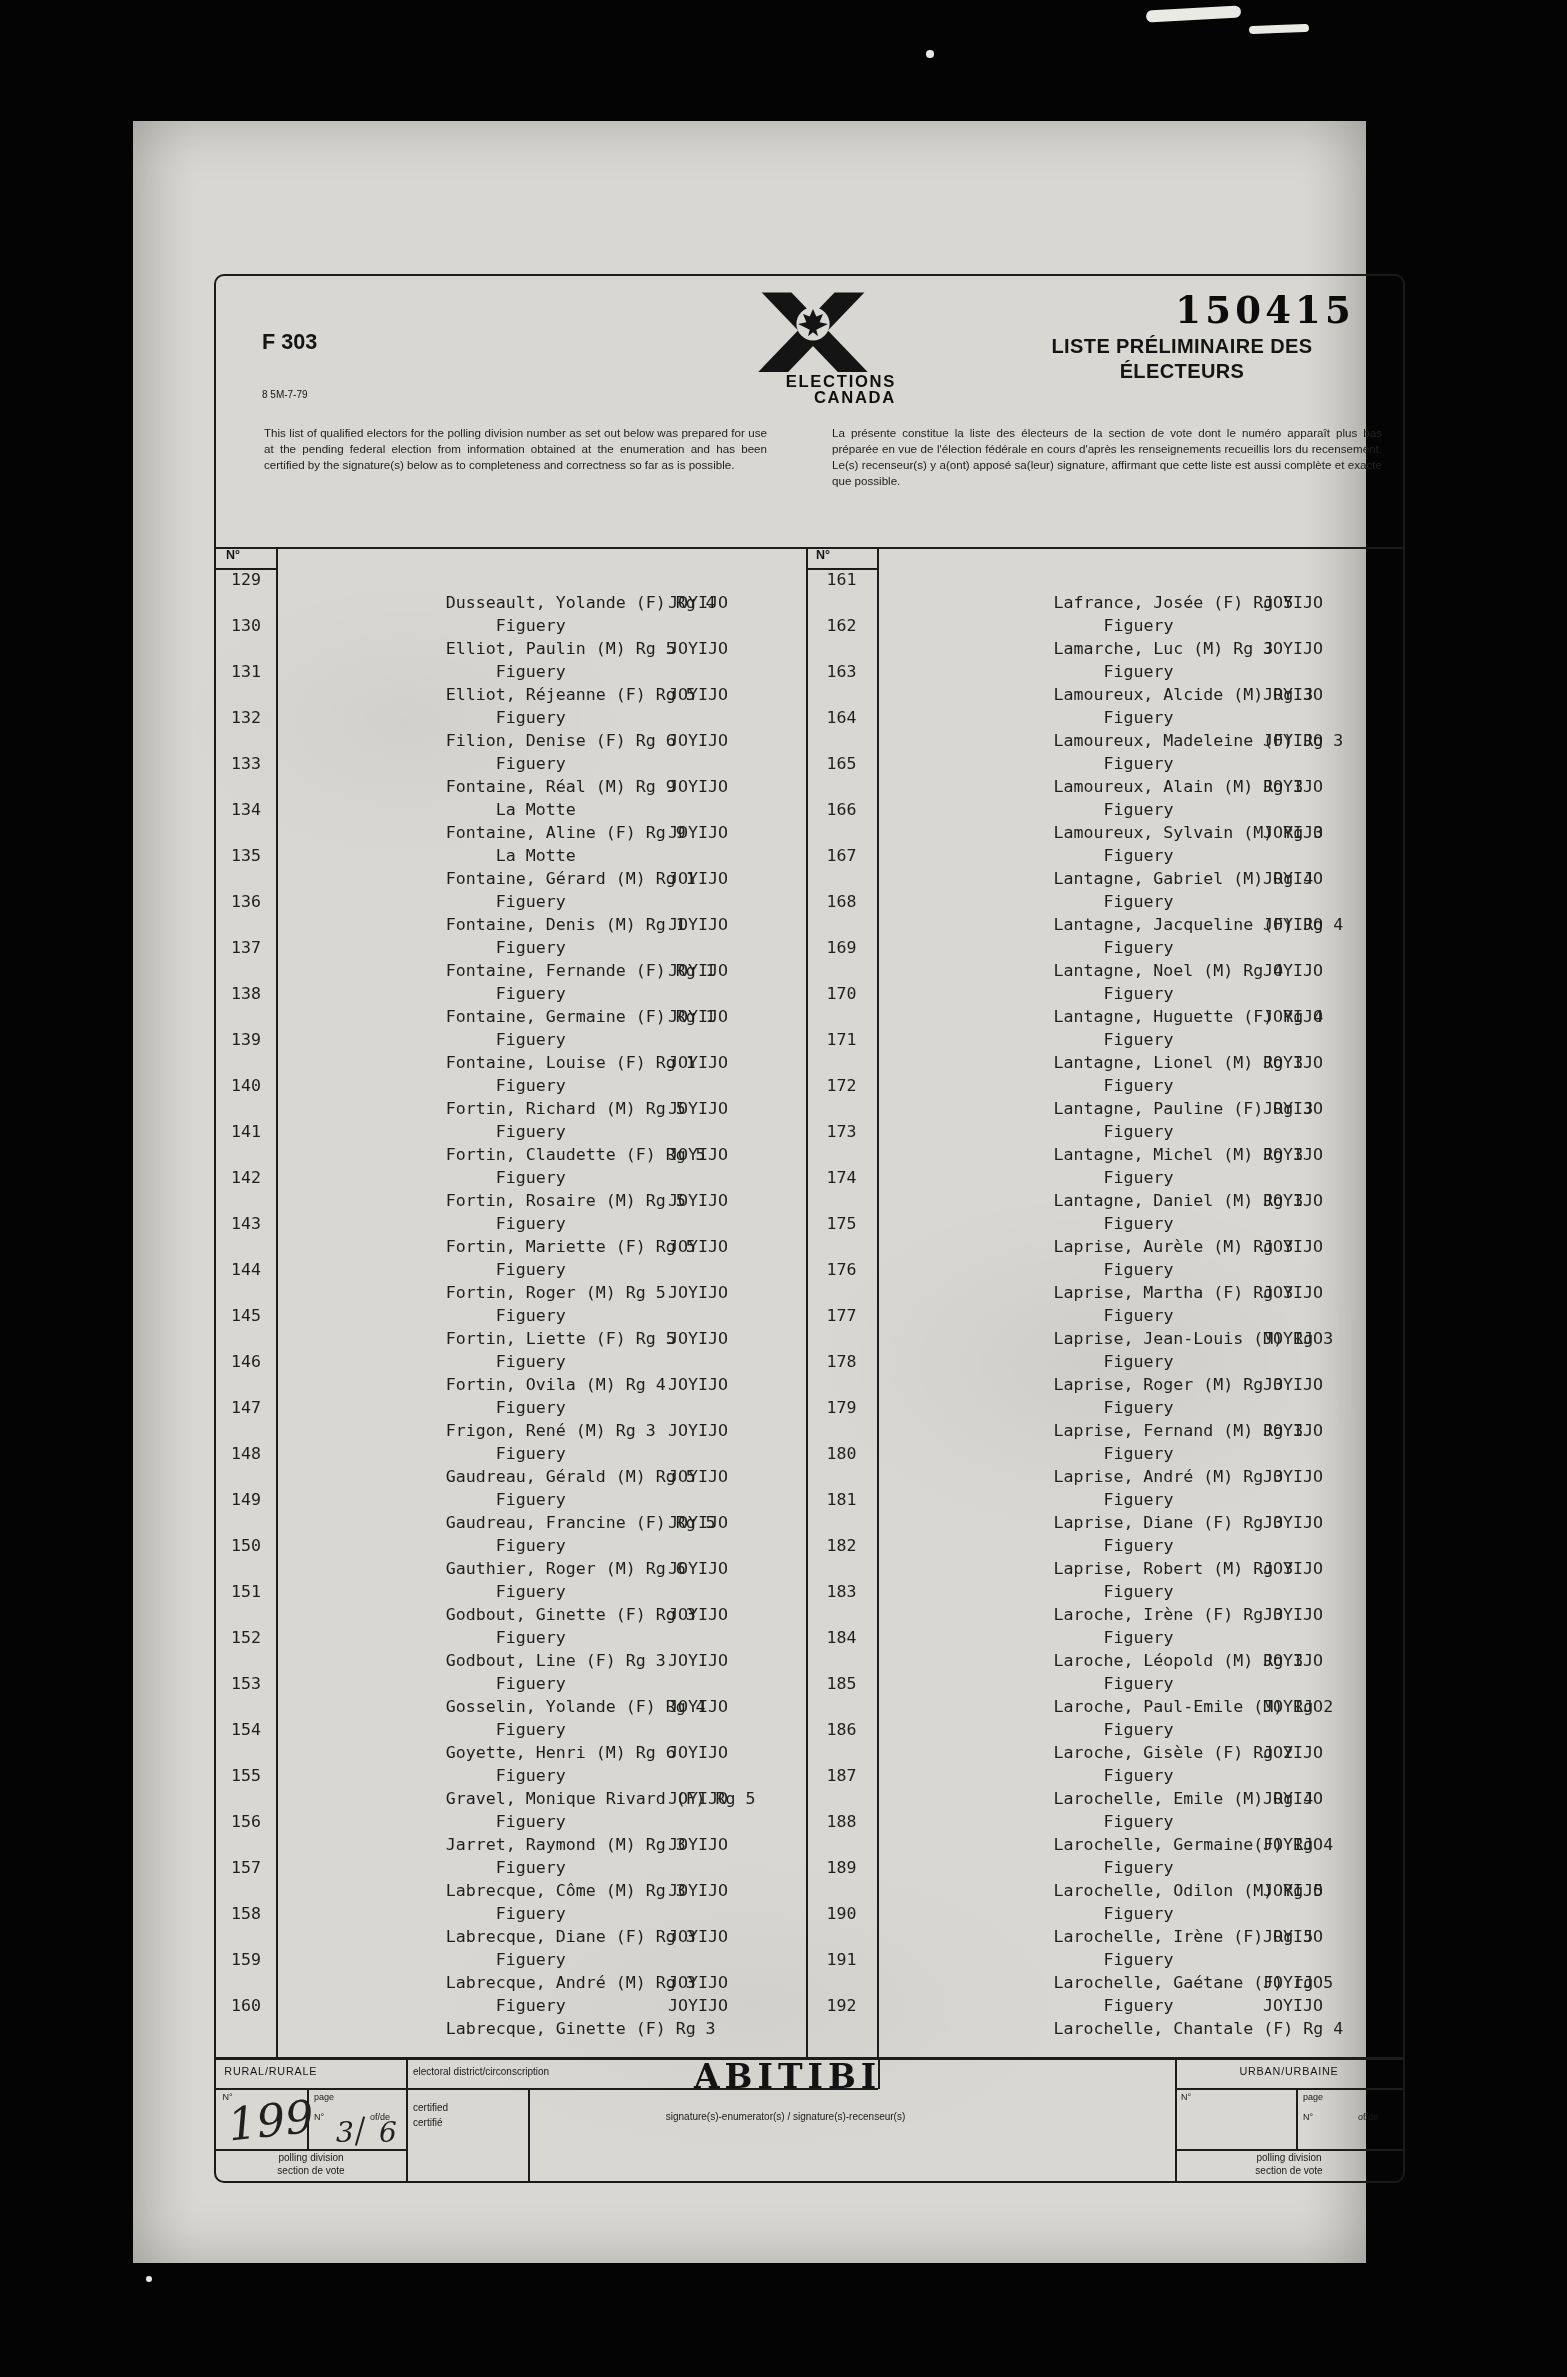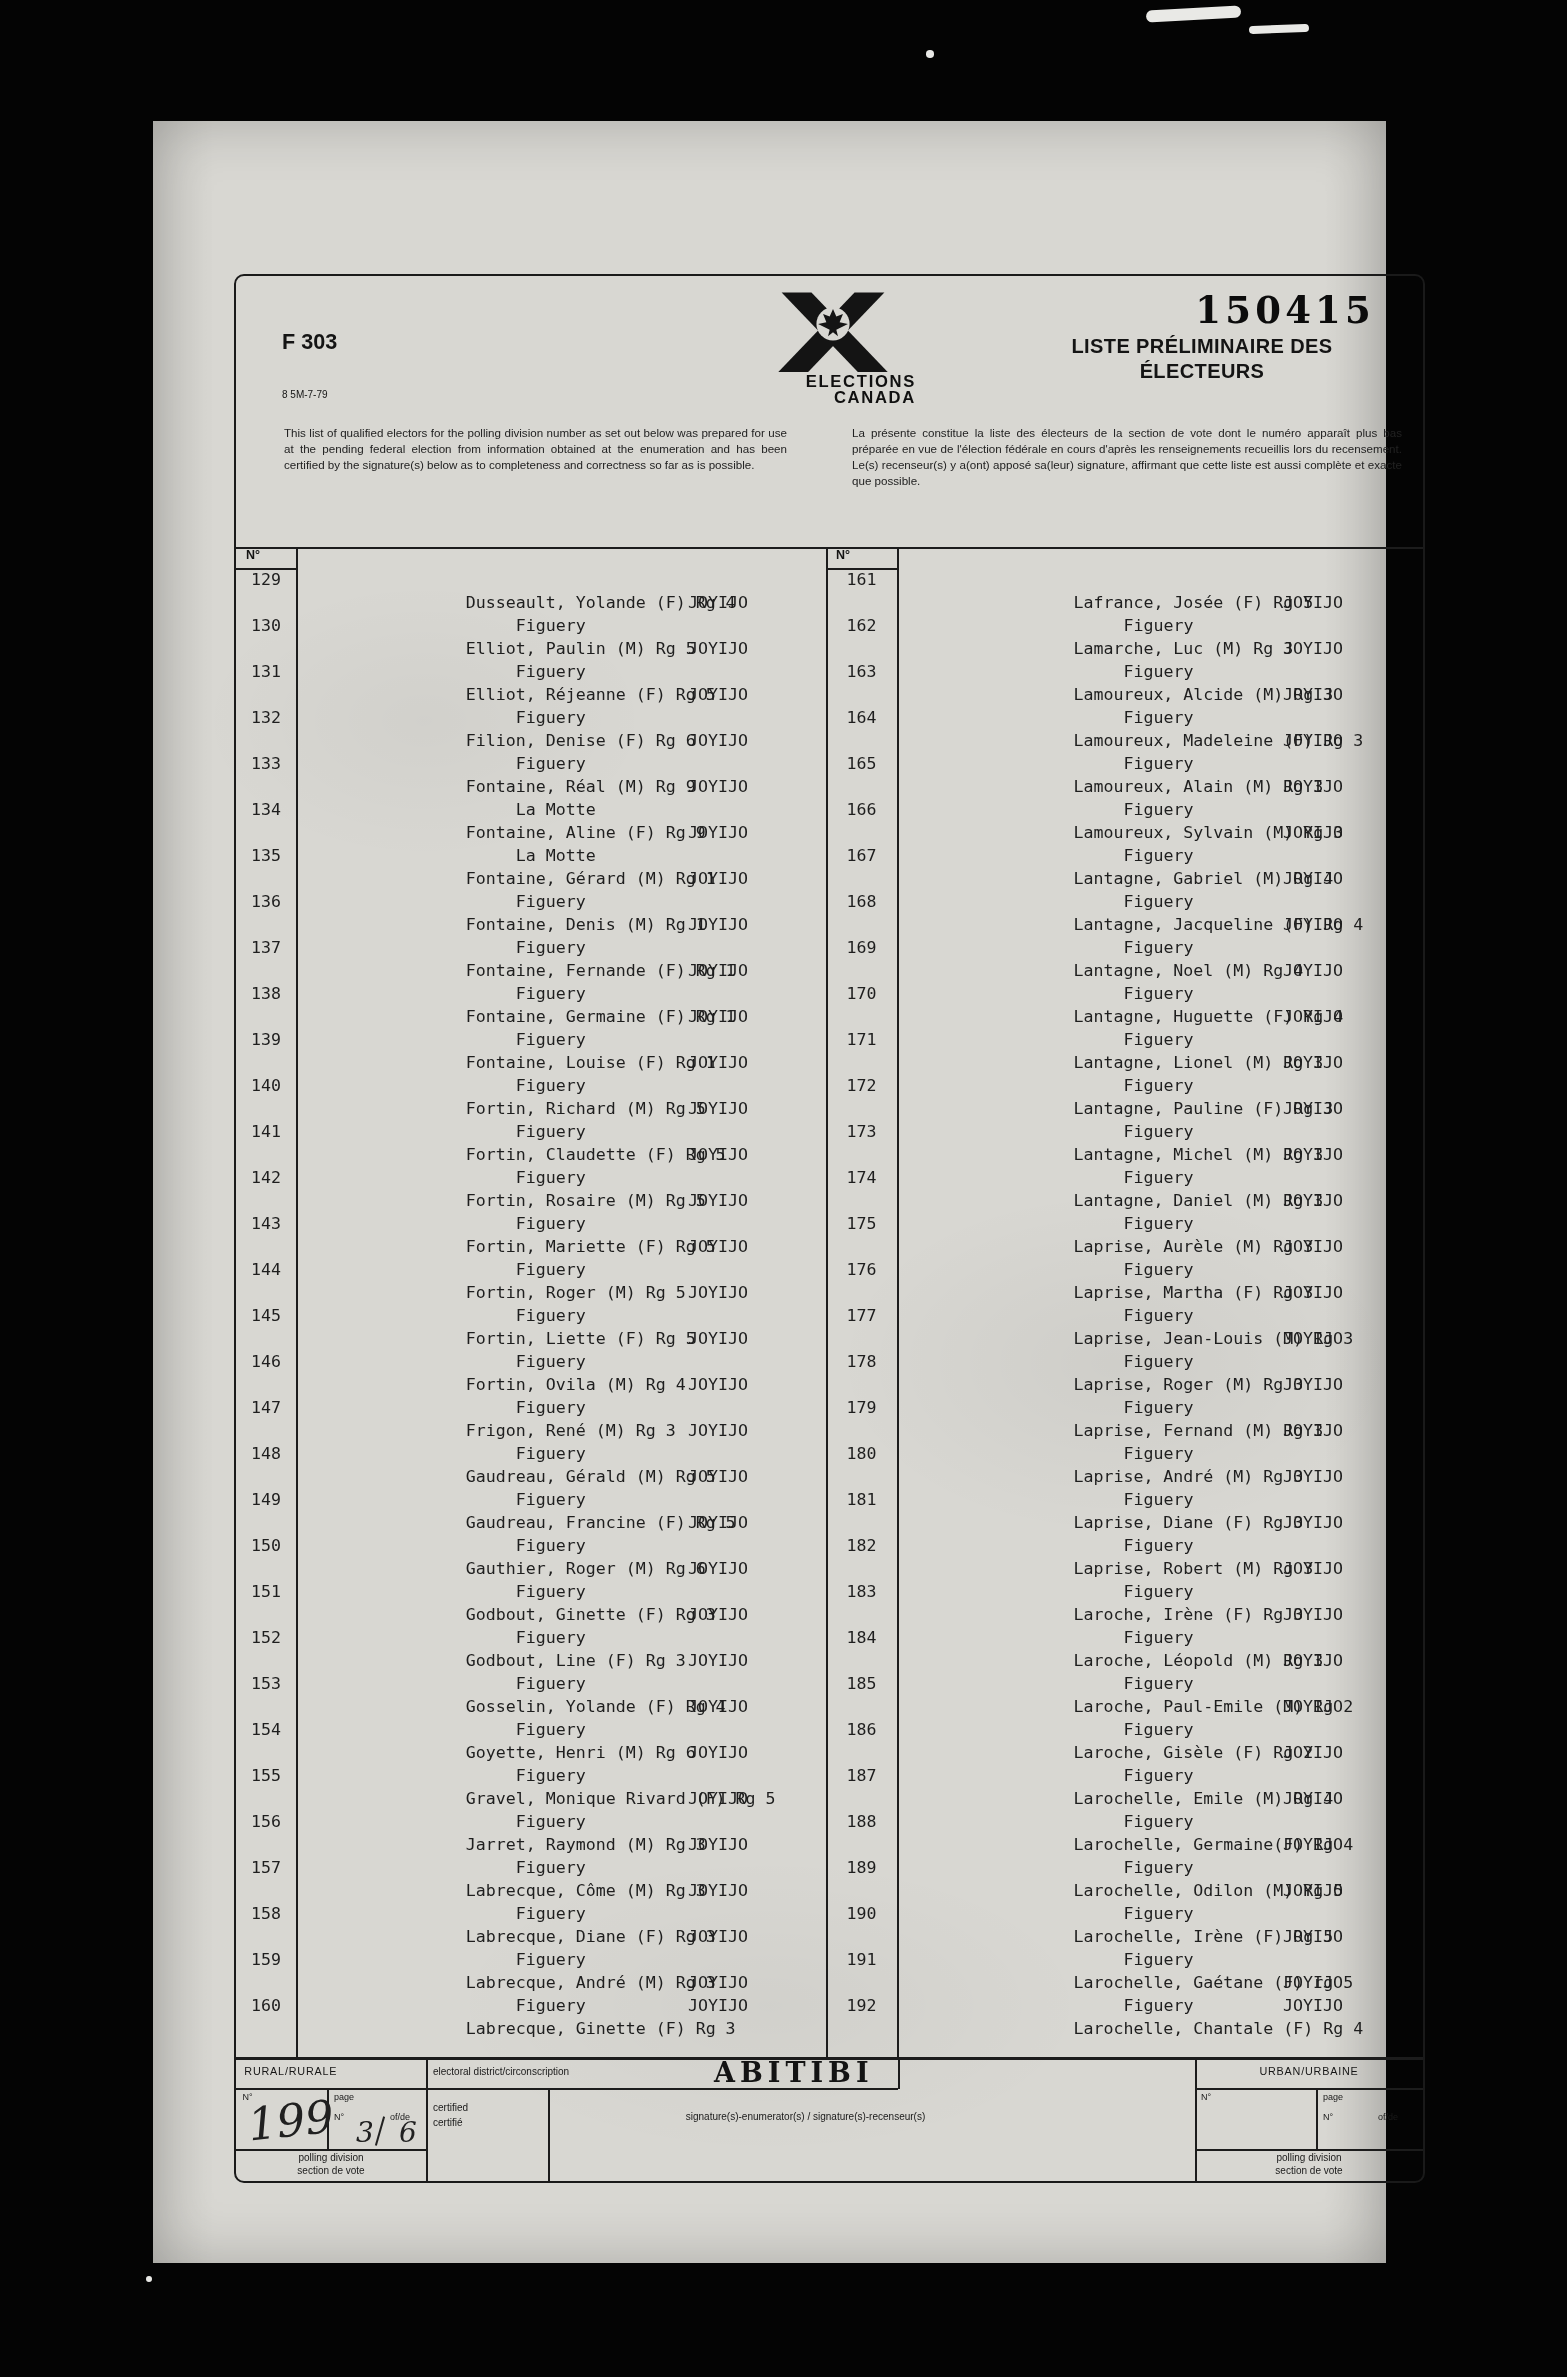--- a/index.html
+++ b/index.html
@@ -6,21 +6,21 @@
   #screen{position:relative;width:1567px;height:2377px;background:#040404;overflow:hidden;
           font-family:"Liberation Sans", sans-serif;}
   .artifact{position:absolute;background:#e9e9e6;}
   .paper{position:absolute;left:133px;top:121px;width:1233px;height:2142px;
          background-color:#d8d7d2;
          background-image:
            linear-gradient(90deg, rgba(0,0,0,0.06), rgba(0,0,0,0) 5%, rgba(0,0,0,0) 95%, rgba(0,0,0,0.07)),
            radial-gradient(ellipse 349px 216px at 22% 28%, rgba(0,0,0,0.03), rgba(0,0,0,0) 65%),
            radial-gradient(ellipse 432px 266px at 78% 58%, rgba(0,0,0,0.045), rgba(0,0,0,0) 65%),
            radial-gradient(ellipse 498px 232px at 50% 88%, rgba(0,0,0,0.03), rgba(0,0,0,0) 65%);
-         box-shadow: inset 0 0 58px rgba(0,0,0,0.22); margin-left: 20px;}
+         box-shadow: inset 0 0 58px rgba(0,0,0,0.22);}
   .form{position:absolute;left:81px;top:153px;width:1187px;height:1905px;
         border:2.5px solid #1a1a1a;border-radius:10px;}
   .hl,.vl{position:absolute;background:#1c1c1c;}
   .hl{height:1.7px;} .vl{width:1.7px;}
   .printed{color:#141414;}
   .typed{font-family:"DejaVu Sans Mono", monospace;font-size:16.6px;color:#1e1e1e;}
   .bold-head{font-weight:bold;font-size:20px;letter-spacing:0.4px;line-height:25px;text-align:center;color:#141414;}
   .intro{font-size:11.6px;line-height:16px;text-align:justify;color:#222;}
   .serial{font-family:"DejaVu Serif", serif;font-weight:bold;font-size:37px;letter-spacing:4.2px;color:#0c0c0c;}
   .colhead{font-size:12.5px;font-weight:bold;color:#141414;}
@@ -35,21 +35,21 @@
   .left-col .l{padding-left:10px;}
   .right-col .l{padding-left:16.6px;}
   .place{padding-left:50px;}
   .code{position:absolute;top:0;}
   .left-col .code{right:78px;}
   .right-col .code{right:80px;}
   
   .flabel{position:absolute;font-size:10.8px;color:#161616;}
   .fsmall{position:absolute;font-size:10px;color:#1a1a1a;}
   .ftiny{position:absolute;font-size:9px;color:#1a1a1a;}
-  .stamp{position:absolute;font-family:"DejaVu Serif", serif;font-weight:bold;font-size:27px;
+  .stamp{position:absolute;font-family:"DejaVu Serif", serif;font-weight:bold;font-size:33px;
          letter-spacing:5px;color:#131313;}
   .hand{position:absolute;font-family:"DejaVu Serif", serif;font-style:italic;color:#202020;}
   .logo-text{position:absolute;text-align:right;font-weight:bold;letter-spacing:1.7px;
              font-size:16.6px;color:#101010;line-height:16px;}
 </style>
 </head>
 <body>
 
 <div id="screen">
 

